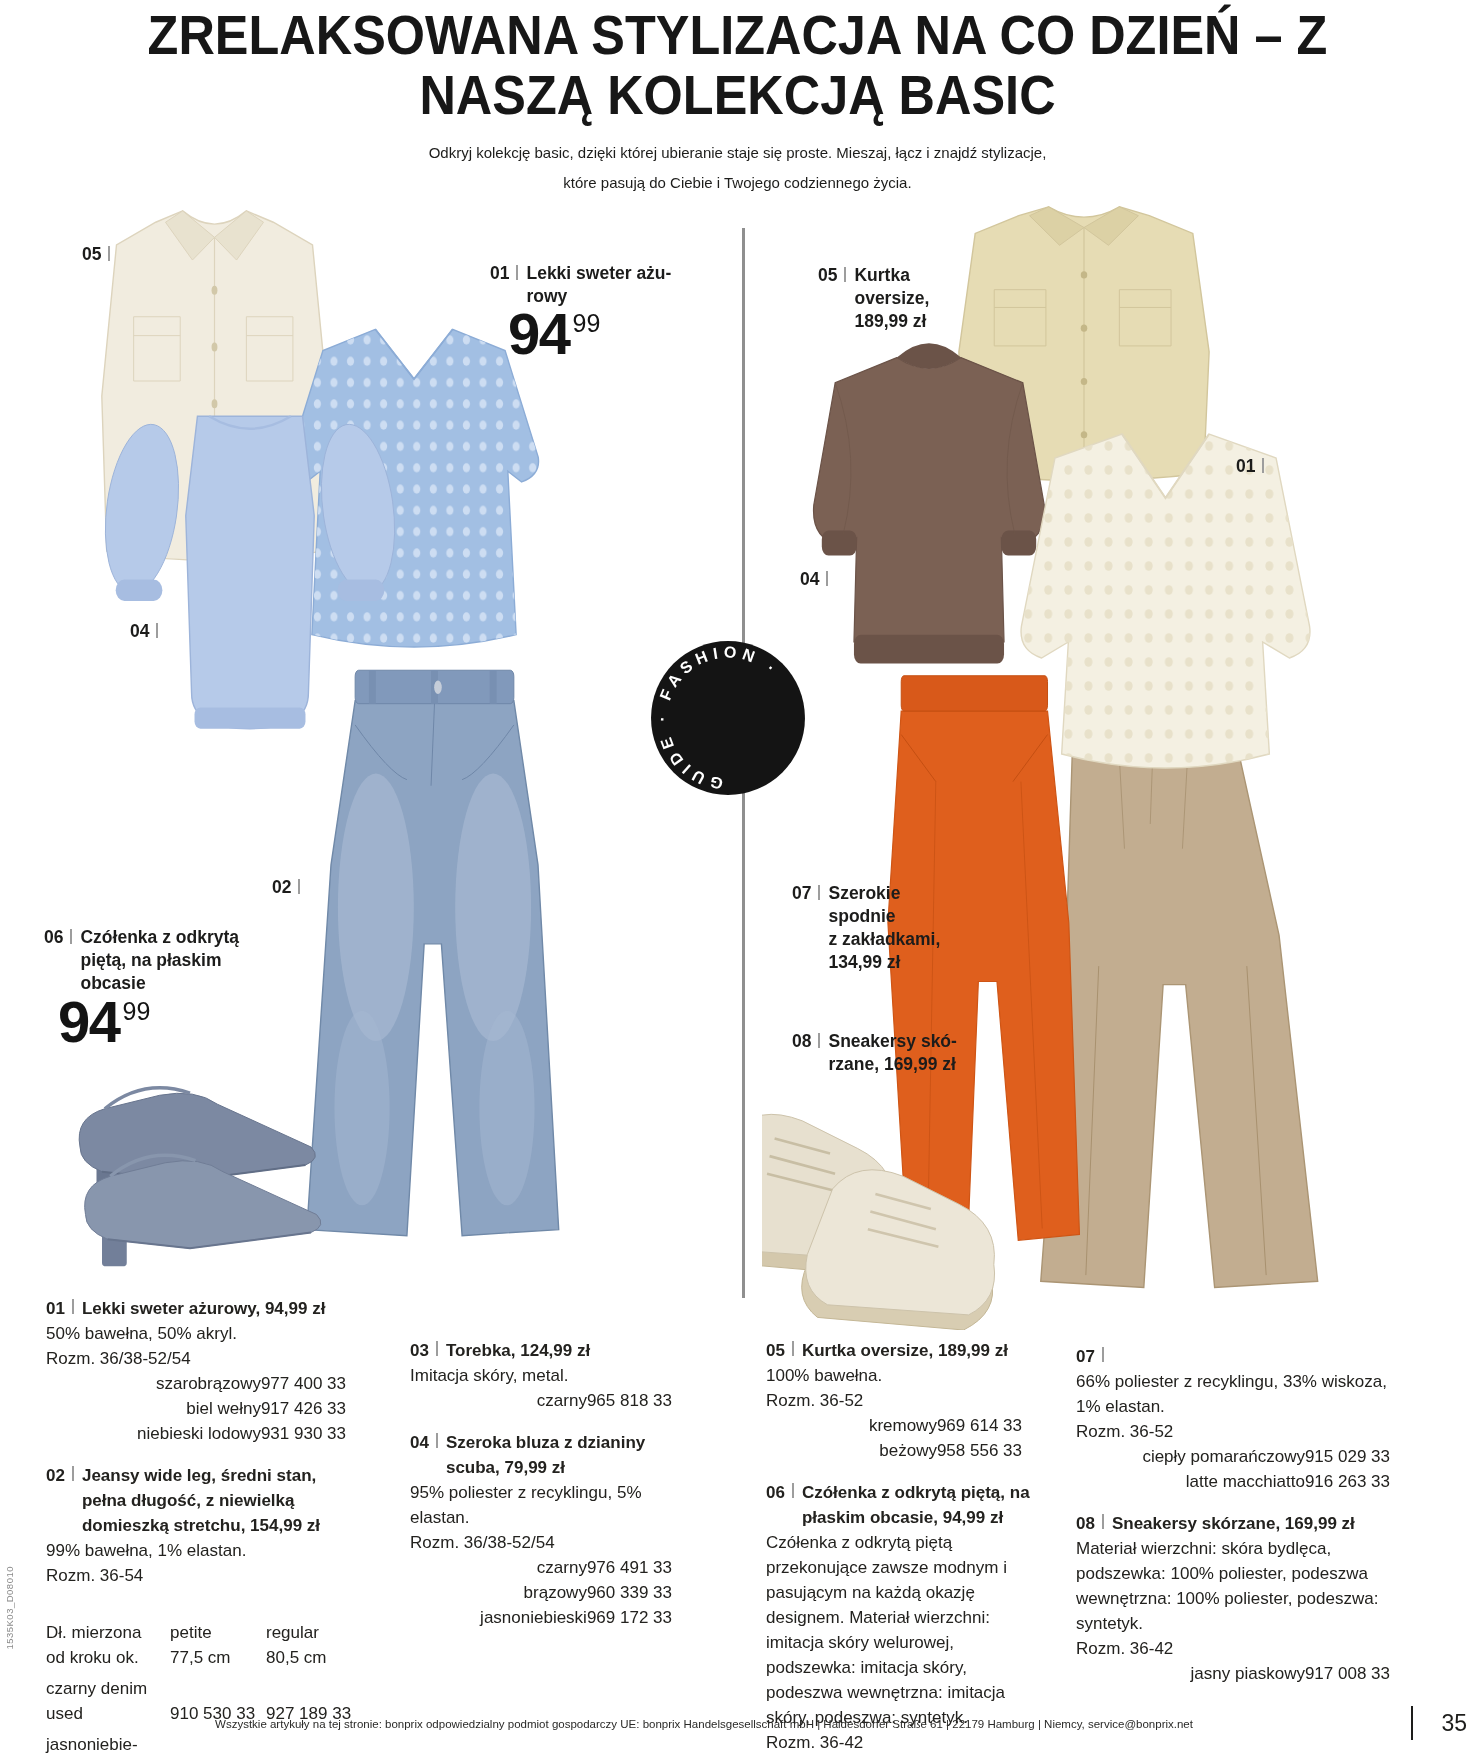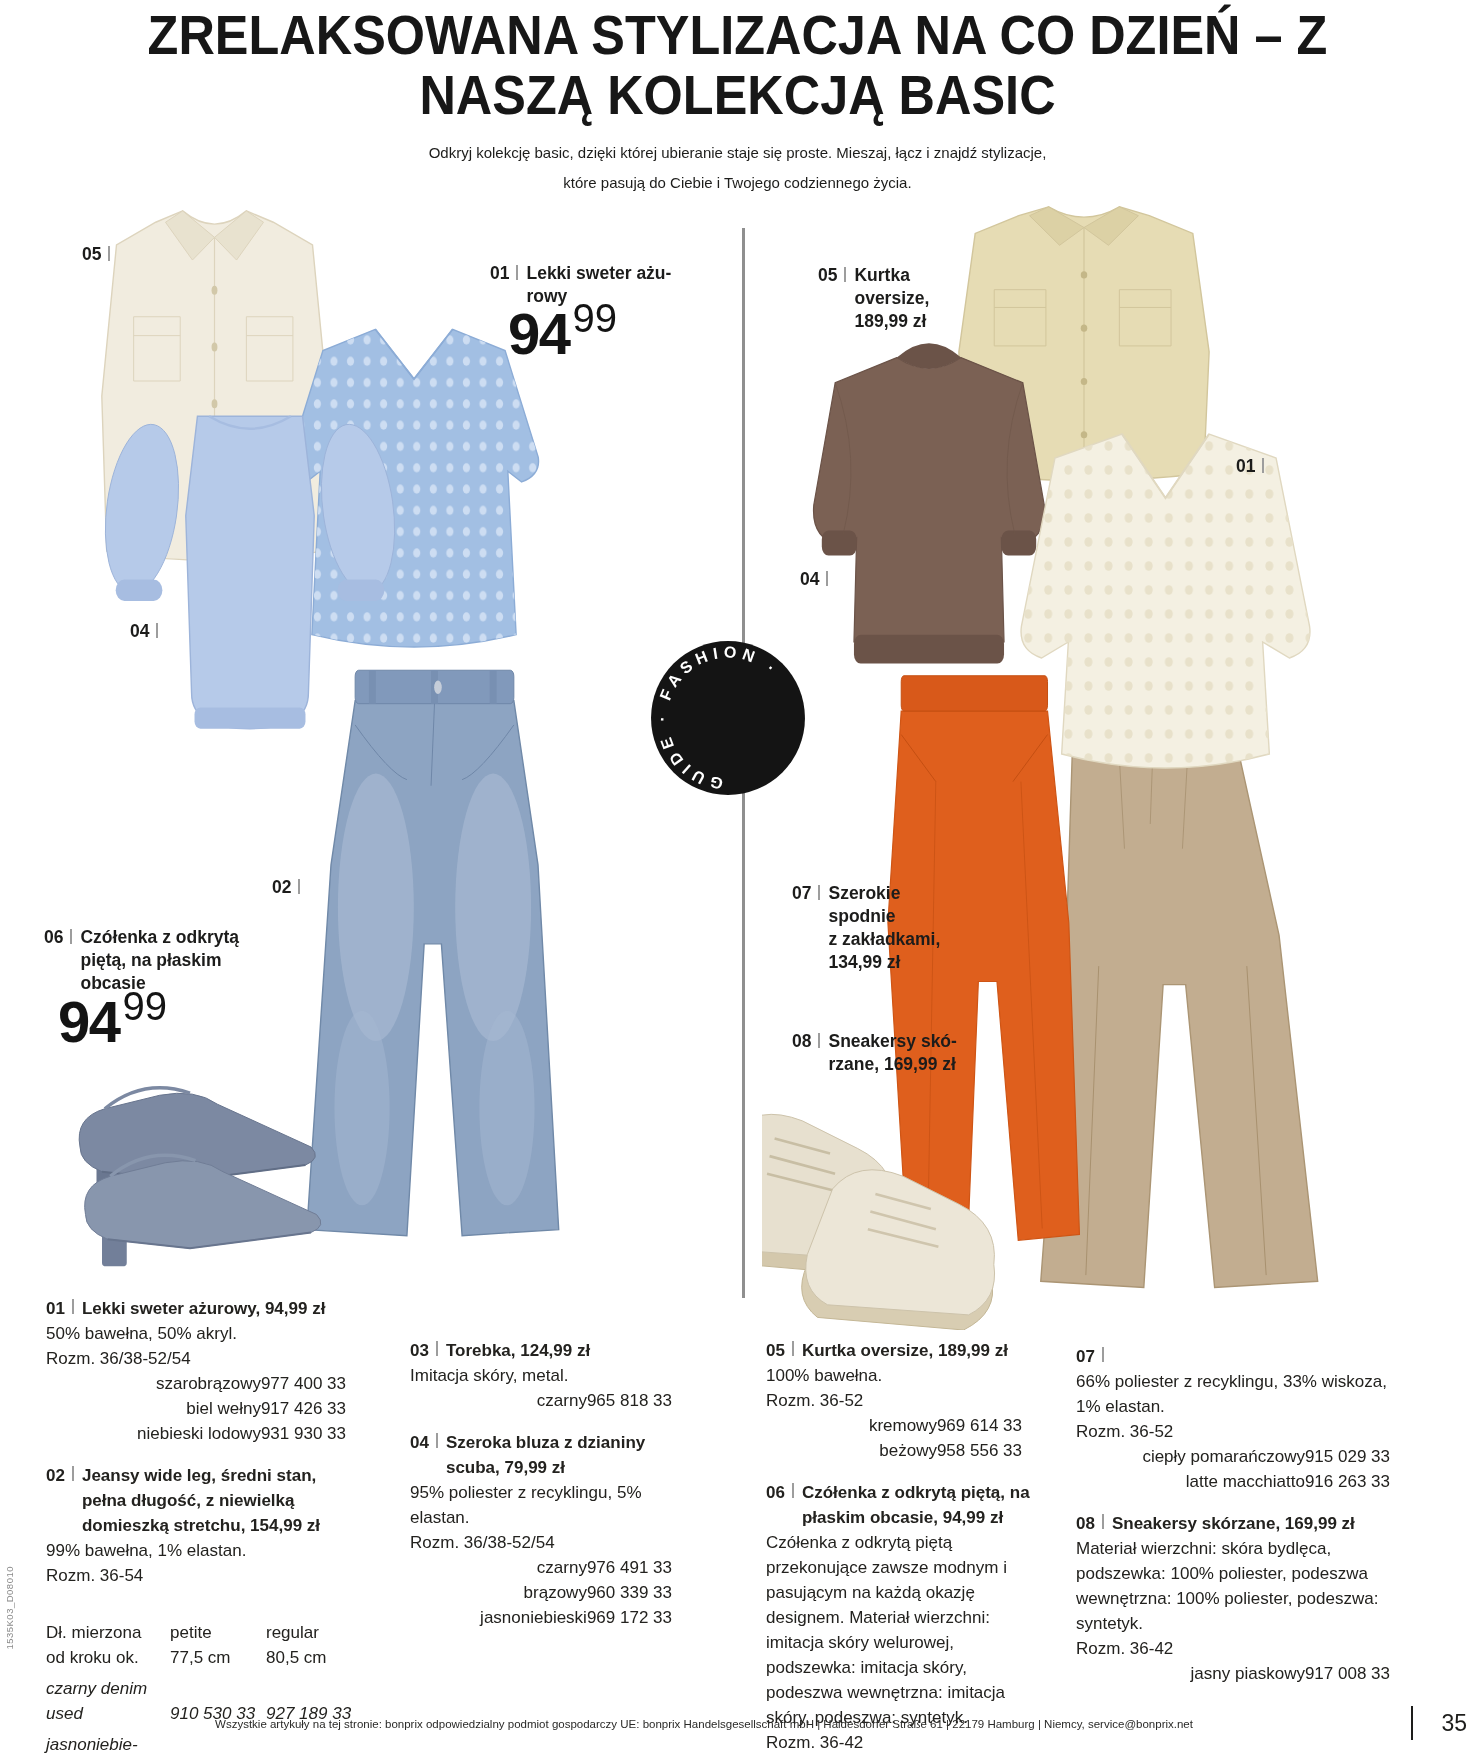--- a/index.html
+++ b/index.html
@@ -16,32 +16,32 @@
   .badge{position:absolute;left:650px;top:640px;width:156px;height:156px;z-index:30;}
   
   .g{position:absolute;}
   .g *{vector-effect:non-scaling-stroke;}
   
   .pl{position:absolute;display:flex;align-items:flex-start;font-weight:700;
       font-size:17.5px;line-height:23px;color:#1c1c1b;z-index:40;}
   .vbar{width:2px;height:15px;background:#9d9d9d;margin:3px 8px 0 7px;flex:none;}
   .bigprice{position:absolute;font-size:58px;font-weight:700;color:#141414;
             letter-spacing:-1.5px;z-index:40;}
-  .bigprice .sup{display:inline-block;font-size:40px;font-weight:400;letter-spacing:0;
+  .bigprice .sup{display:inline-block;font-size:25px;font-weight:400;letter-spacing:0;
                  transform:translateY(-22px);margin-left:3px;}
   
   .dcol{position:absolute;font-size:17px;line-height:25px;color:#23221f;z-index:40;}
   .entry{margin-bottom:17px;}
   .d-head{display:flex;font-weight:700;}
   .d-head .ttl{flex:1;}
   .c-row{display:flex;justify-content:flex-end;}
   .st{margin-top:14px;}
   .st-head,.st-row{display:grid;grid-template-columns:124px 96px 86px;align-items:end;}
   .st-head{font-weight:400;margin-top:32px;}
-  .st-row{margin-top:6px;font-style:italic;}
+  .st-row{margin-top:6px;}
   
   .legal{position:absolute;left:0;top:1718px;width:1408px;text-align:center;
          font-size:11.5px;color:#2a2a28;z-index:40;}
   .pageno{position:absolute;right:8px;top:1706px;display:flex;align-items:center;
           font-size:23px;color:#1d1d1b;z-index:40;gap:21px;}
   .pnbar{width:2px;height:34px;background:#1d1d1b;margin-right:7px;}
   .edgecode{position:absolute;left:4px;top:1566px;font-size:9.5px;color:#8a8a8a;
             writing-mode:vertical-rl;transform:rotate(180deg);letter-spacing:.5px;z-index:40;}
 </style>
 </head>

